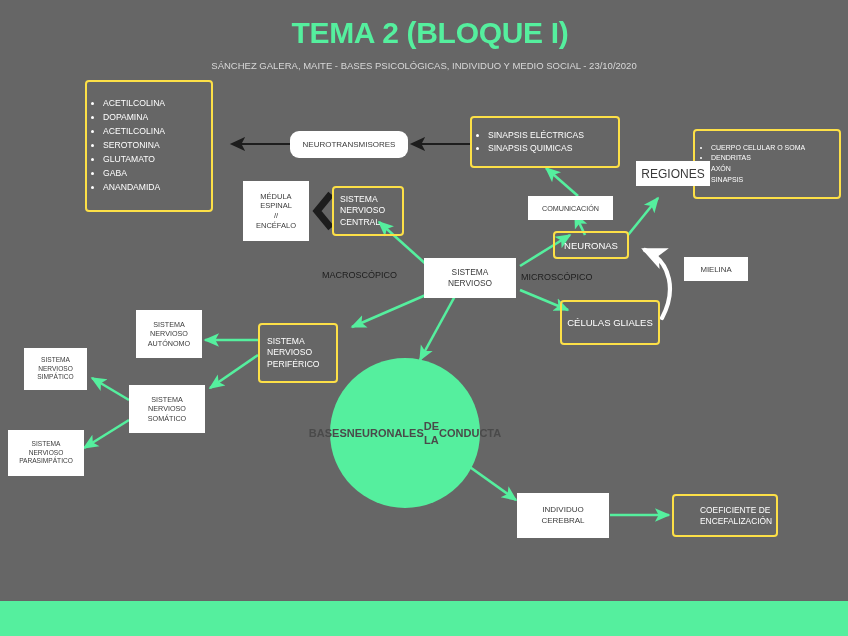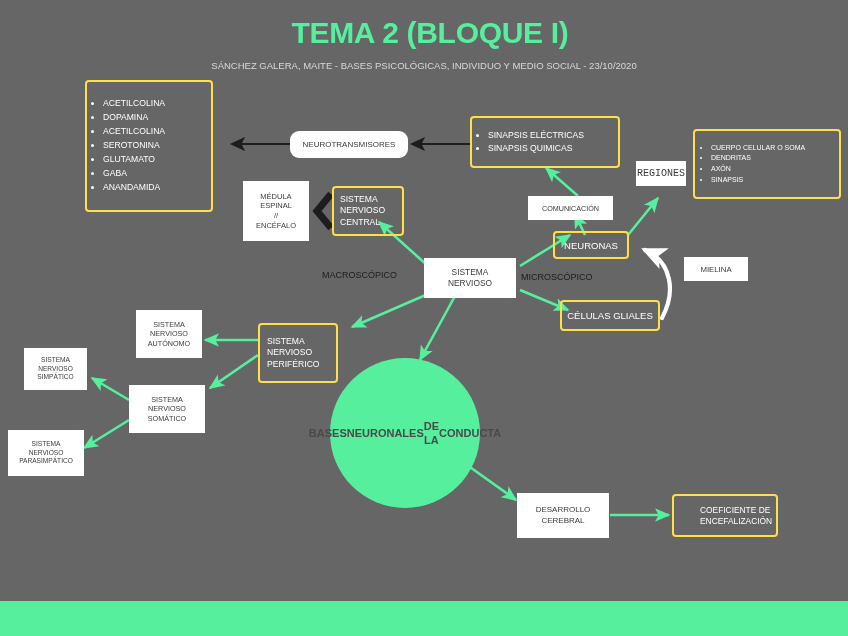--- a/index.html
+++ b/index.html
@@ -213,33 +213,33 @@
 
   <div class="node box-green lefty" style="left:693px; top:129px; width:148px; height:70px; font-size:7px; padding:5px 3px 5px 0;">
     <ul class="bullets tight">
       <li>CUERPO CELULAR O SOMA</li>
       <li>DENDRITAS</li>
       <li>AXÓN</li>
       <li>SINAPSIS</li>
     </ul>
   </div>
 
-  <div class="node box-white" style="left:636px; top:161px; width:50px; height:25px; font-size:10px;font-family:Liberation Mono, monospace;">
+  <div class="node box-white" style="left:636px; top:161px; width:74px; height:25px; font-size:12px;">
     <span>REGIONES</span>
   </div>
 
   <div class="node box-white" style="left:528px; top:196px; width:85px; height:24px; font-size:7.2px;">
     <span>COMUNICACIÓN</span>
   </div>
 
   <div class="node box-green centered" style="left:553px; top:231px; width:76px; height:28px; font-size:9.5px;">
     <span>NEURONAS</span>
   </div>
 
-  <div class="node box-green centered" style="left:560px; top:300px; width:100px; height:31px; font-size:9.5px;">
+  <div class="node box-green centered" style="left:560px; top:300px; width:100px; height:45px; font-size:9.5px;">
     <span>CÉLULAS GLIALES</span>
   </div>
 
   <div class="node box-white" style="left:684px; top:257px; width:64px; height:24px; font-size:7.8px;">
     <span>MIELINA</span>
   </div>
 
   <div class="node box-white" style="left:243px; top:181px; width:66px; height:60px; font-size:7.5px;">
     <span class="ln">MÉDULA</span>
     <span class="ln">ESPINAL</span>
@@ -289,21 +289,21 @@
   </div>
 
   <div class="circle" style="left:330px; top:358px; width:150px; height:150px; font-size:11px;">
     <span>BASES</span>
     <span>NEURONALES</span>
     <span>DE LA</span>
     <span>CONDUCTA</span>
   </div>
 
   <div class="node box-white" style="left:517px; top:493px; width:92px; height:45px; font-size:8px;">
-    <span class="ln">DESARROLLO</span>
+    <span class="ln">INDIVIDUO</span>
     <span class="ln">CEREBRAL</span>
   </div>
 
   <div class="node box-green lefty" style="left:672px; top:494px; width:106px; height:43px; font-size:8.4px; padding-left:26px;">
     <span class="ln">COEFICIENTE DE</span>
     <span class="ln">ENCEFALIZACIÓN</span>
   </div>
 
   <div class="plain-label" style="left:322px; top:270px; font-size:9px;">MACROSCÓPICO</div>
   <div class="plain-label" style="left:521px; top:272px; font-size:9px;">MICROSCÓPICO</div>

